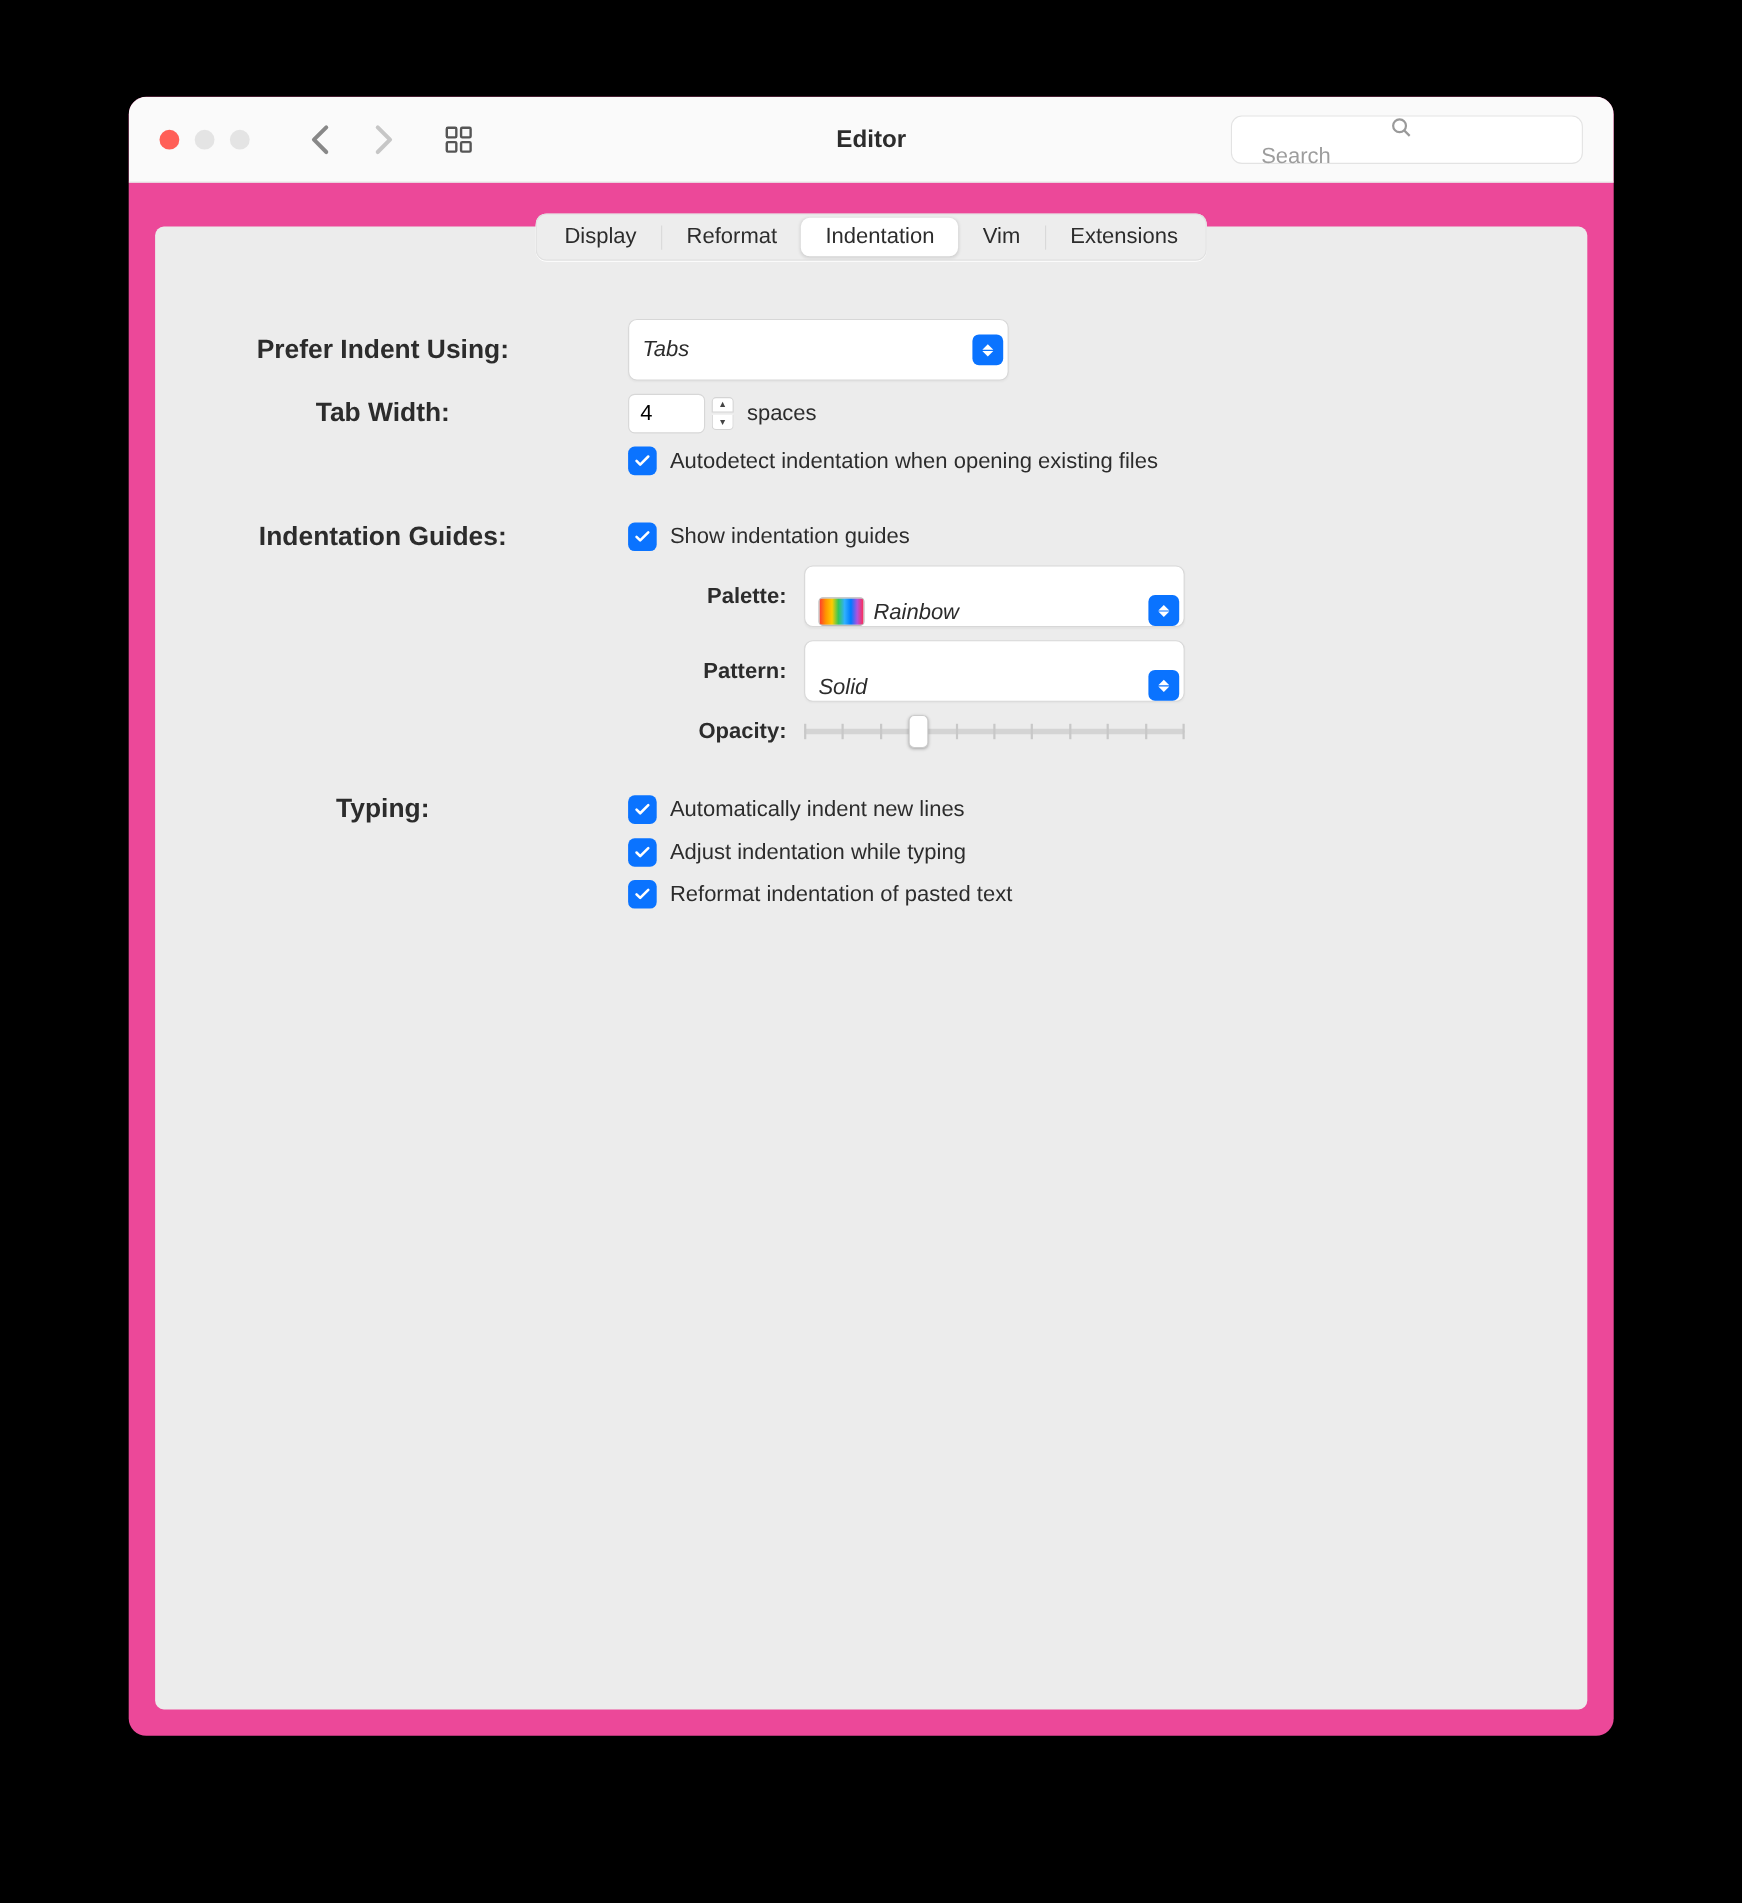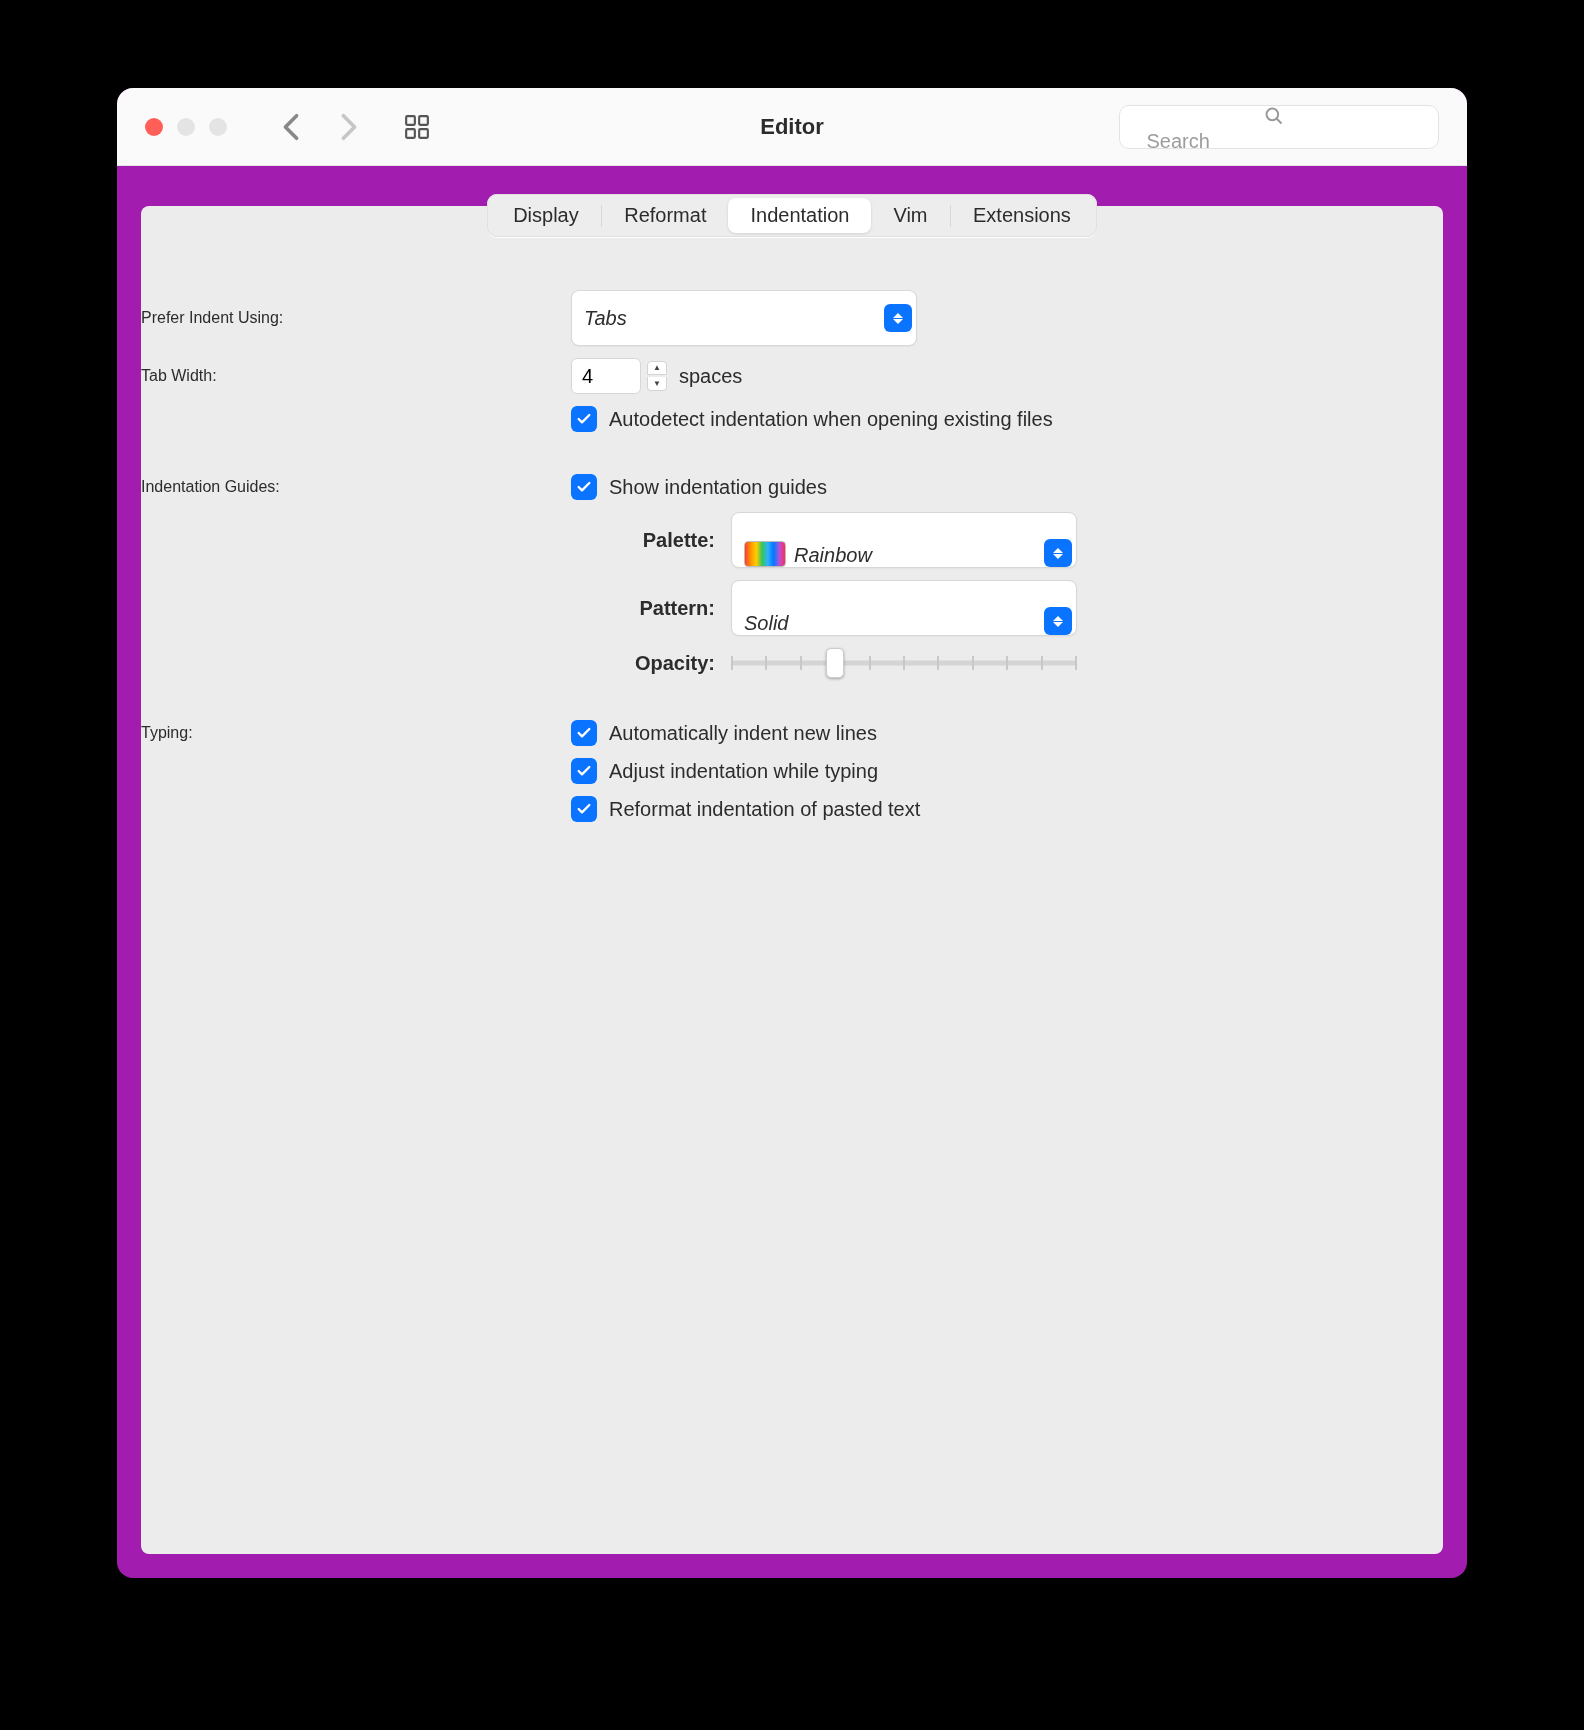--- a/index.html
+++ b/index.html
@@ -9,21 +9,21 @@
       width: 1584px;
       height: 1730px;
       display: flex;
       align-items: flex-start;
       justify-content: center;
       padding-top: 88px;
     }
     .window {
       width: 1350px;
       height: 1490px;
-      background: #a21caf;
+      background: #ec4899;
       border-radius: 16px;
       box-shadow: 0 30px 80px rgba(0,0,0,0.5);
       overflow: hidden;
       display: flex;
       flex-direction: column;
     }
     .titlebar {
       height: 78px;
       background: #fafafa;
       border-bottom: 1.5px solid #e6e6e6;
@@ -106,23 +106,23 @@
     .form {
       margin-top: 35px;
       display:flex; flex-direction:column;
     }
     .row {
       display:flex; align-items:center;
       padding: 6px 0;
     }
     .label-col {
       width: 430px;
-      text-align: left;
+      text-align: center;
       padding-right: 16px;
-      font-size: 16px; color:#2c2c2c;
+      font-size: 24px; color:#2c2c2c;font-weight:bold;
     }
     .input-col {
       display:flex; align-items:center; gap:12px;
       font-size:20px; color:#2c2c2c;
     }
     .spacer { height: 30px; }
     .sub-label-col {
       width: 590px;
       text-align: right;
       padding-right: 16px;

